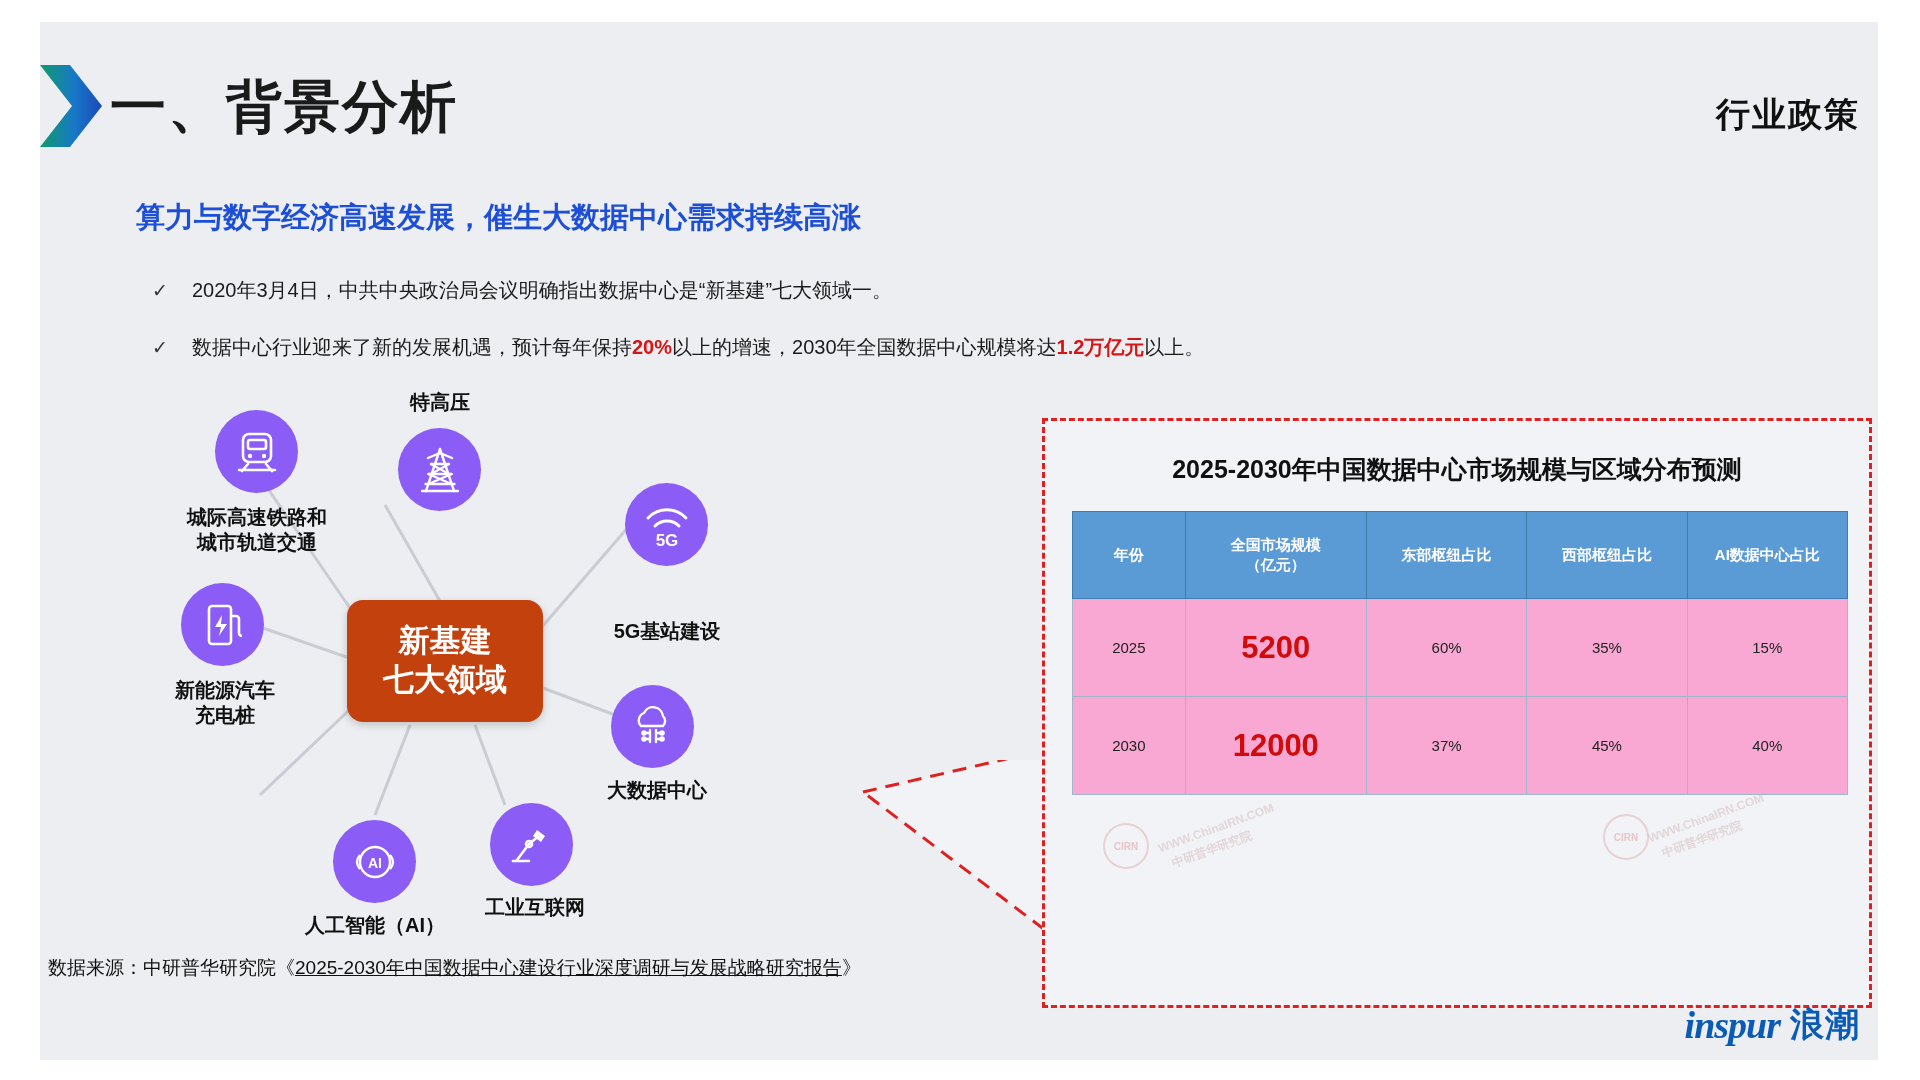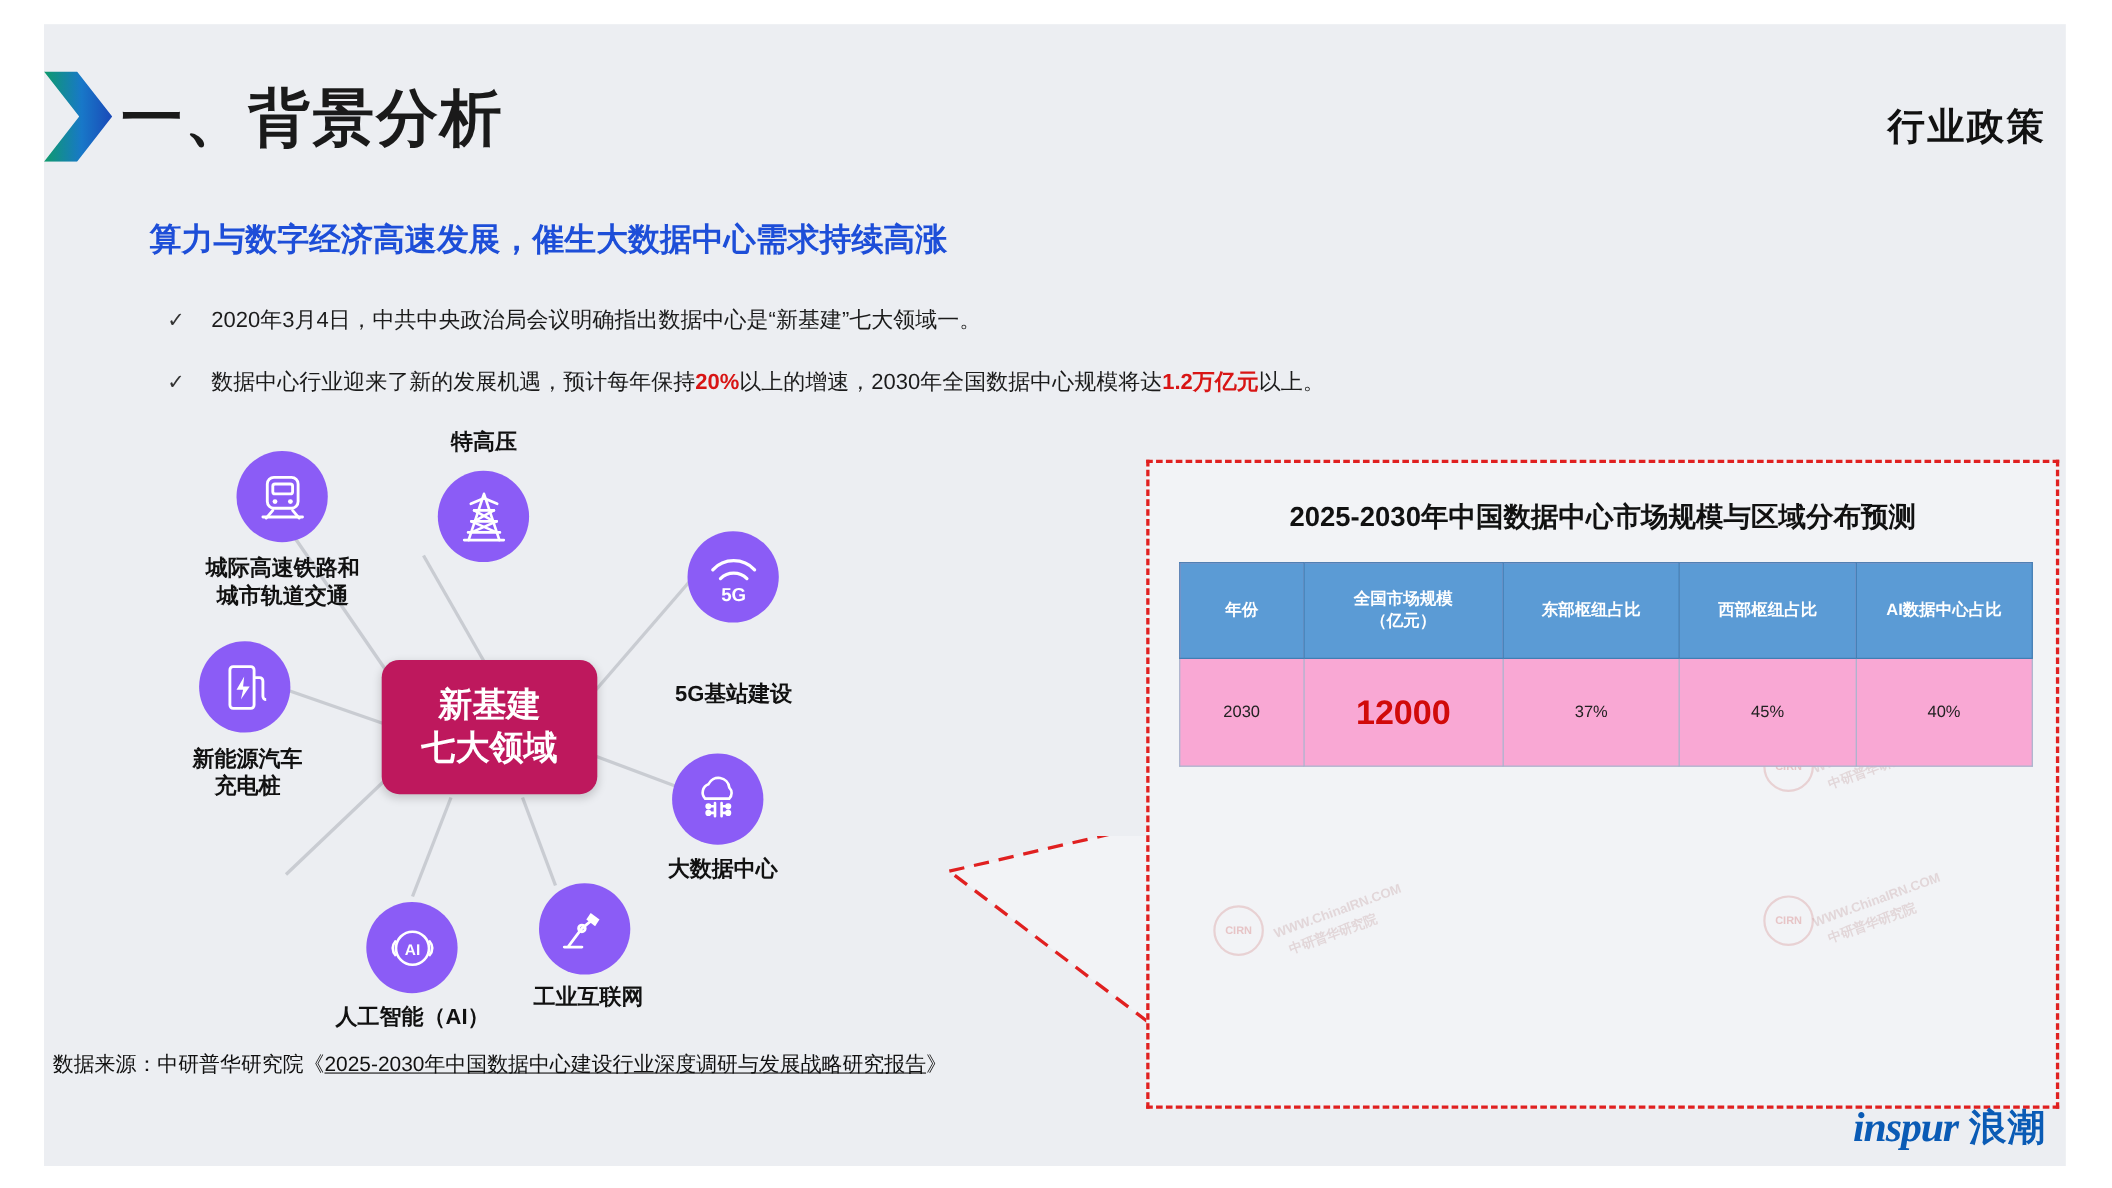--- a/index.html
+++ b/index.html
@@ -122,21 +122,21 @@
     color: #111111;
     line-height: 1.24;
     white-space: pre-line;
   }
   .center-box {
     position: absolute;
     left: 292px;
     top: 205px;
     width: 196px;
     height: 122px;
-    background: #be185d;
+    background: #c2410c;
     border-radius: 16px;
     display: flex;
     flex-direction: column;
     align-items: center;
     justify-content: center;
     color: #ffffff;
     font-size: 31px;
     font-weight: bold;
     line-height: 1.25;
     box-shadow: 0 3px 9px rgba(0,0,0,0.18);
@@ -429,20 +429,27 @@
           <th style="width:110px; white-space:pre-line;">年份</th>
           <th style="width:180px; white-space:pre-line;">全国市场规模
 （亿元）</th>
           <th style="width:162px;">东部枢纽占比</th>
           <th style="width:162px;">西部枢纽占比</th>
           <th style="width:162px;">AI数据中心占比</th>
         </tr>
       </thead>
       <tbody>
         <tr>
+          <td>2025</td>
+          <td class="big">5200</td>
+          <td>60%</td>
+          <td>35%</td>
+          <td>15%</td>
+        </tr>
+        <tr>
           <td>2030</td>
           <td class="big">12000</td>
           <td>37%</td>
           <td>45%</td>
           <td>40%</td>
         </tr>
       </tbody>
     </table>
   </div>
 

